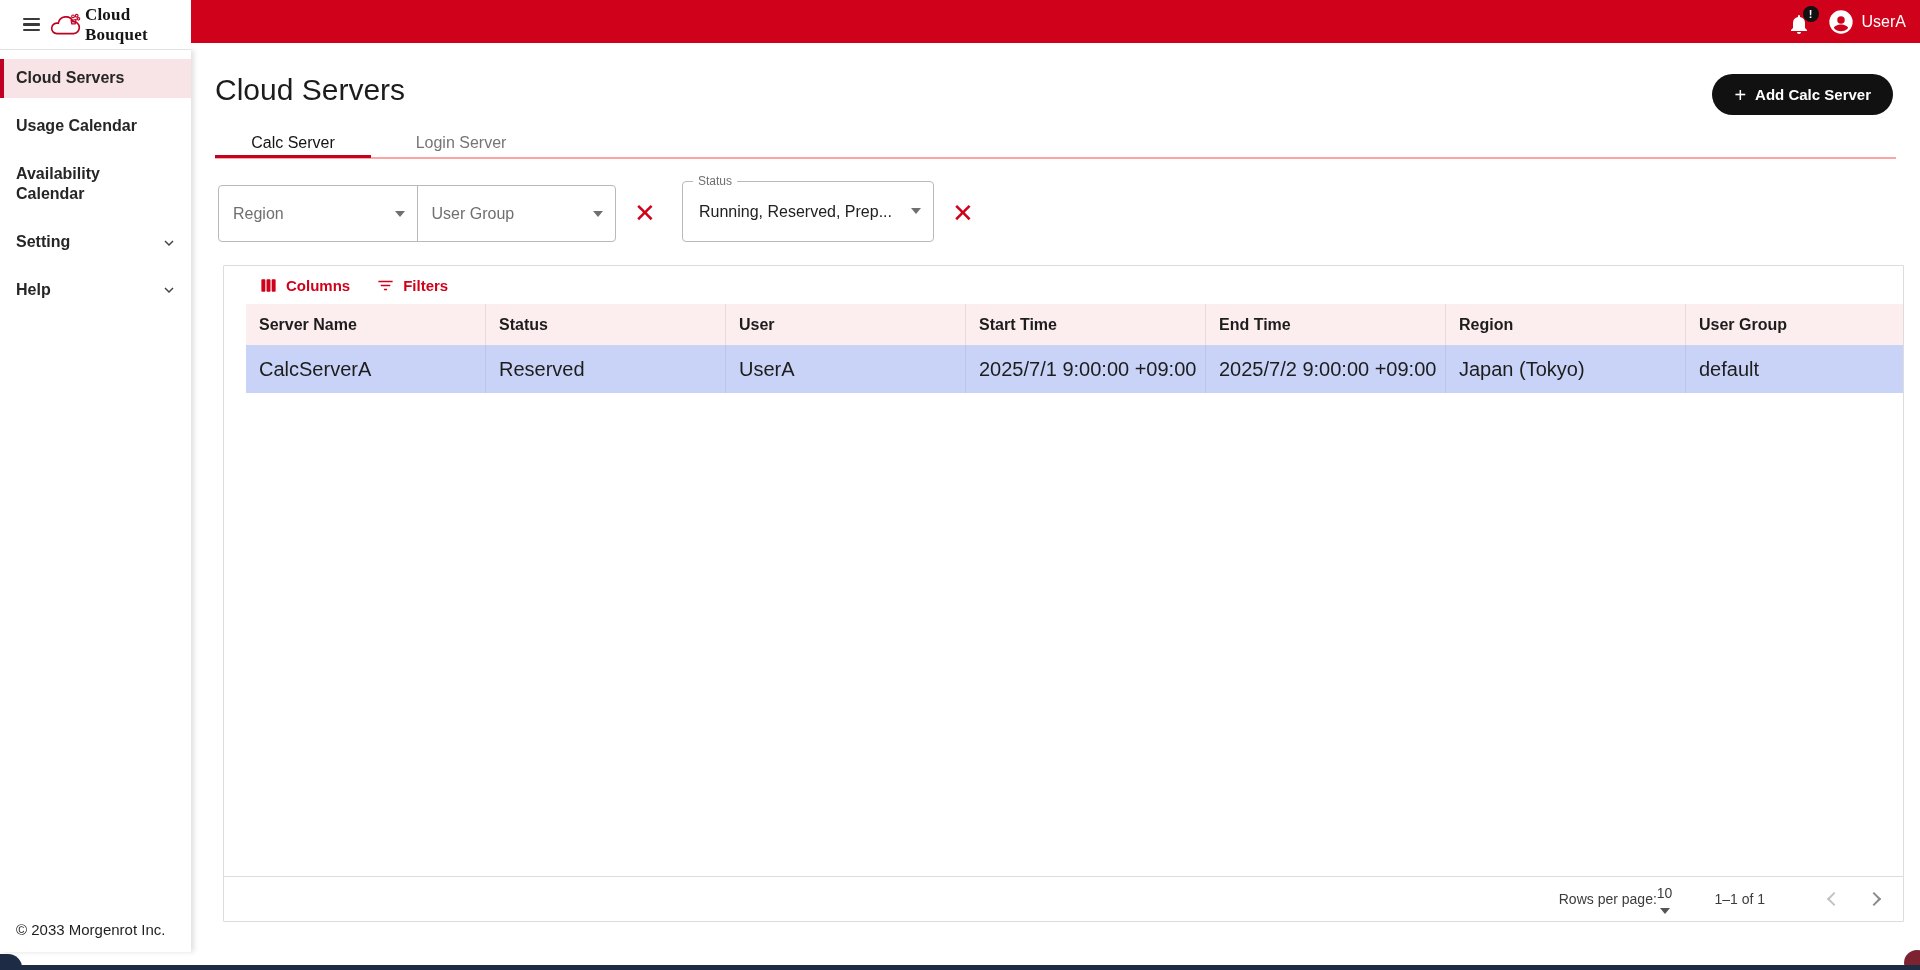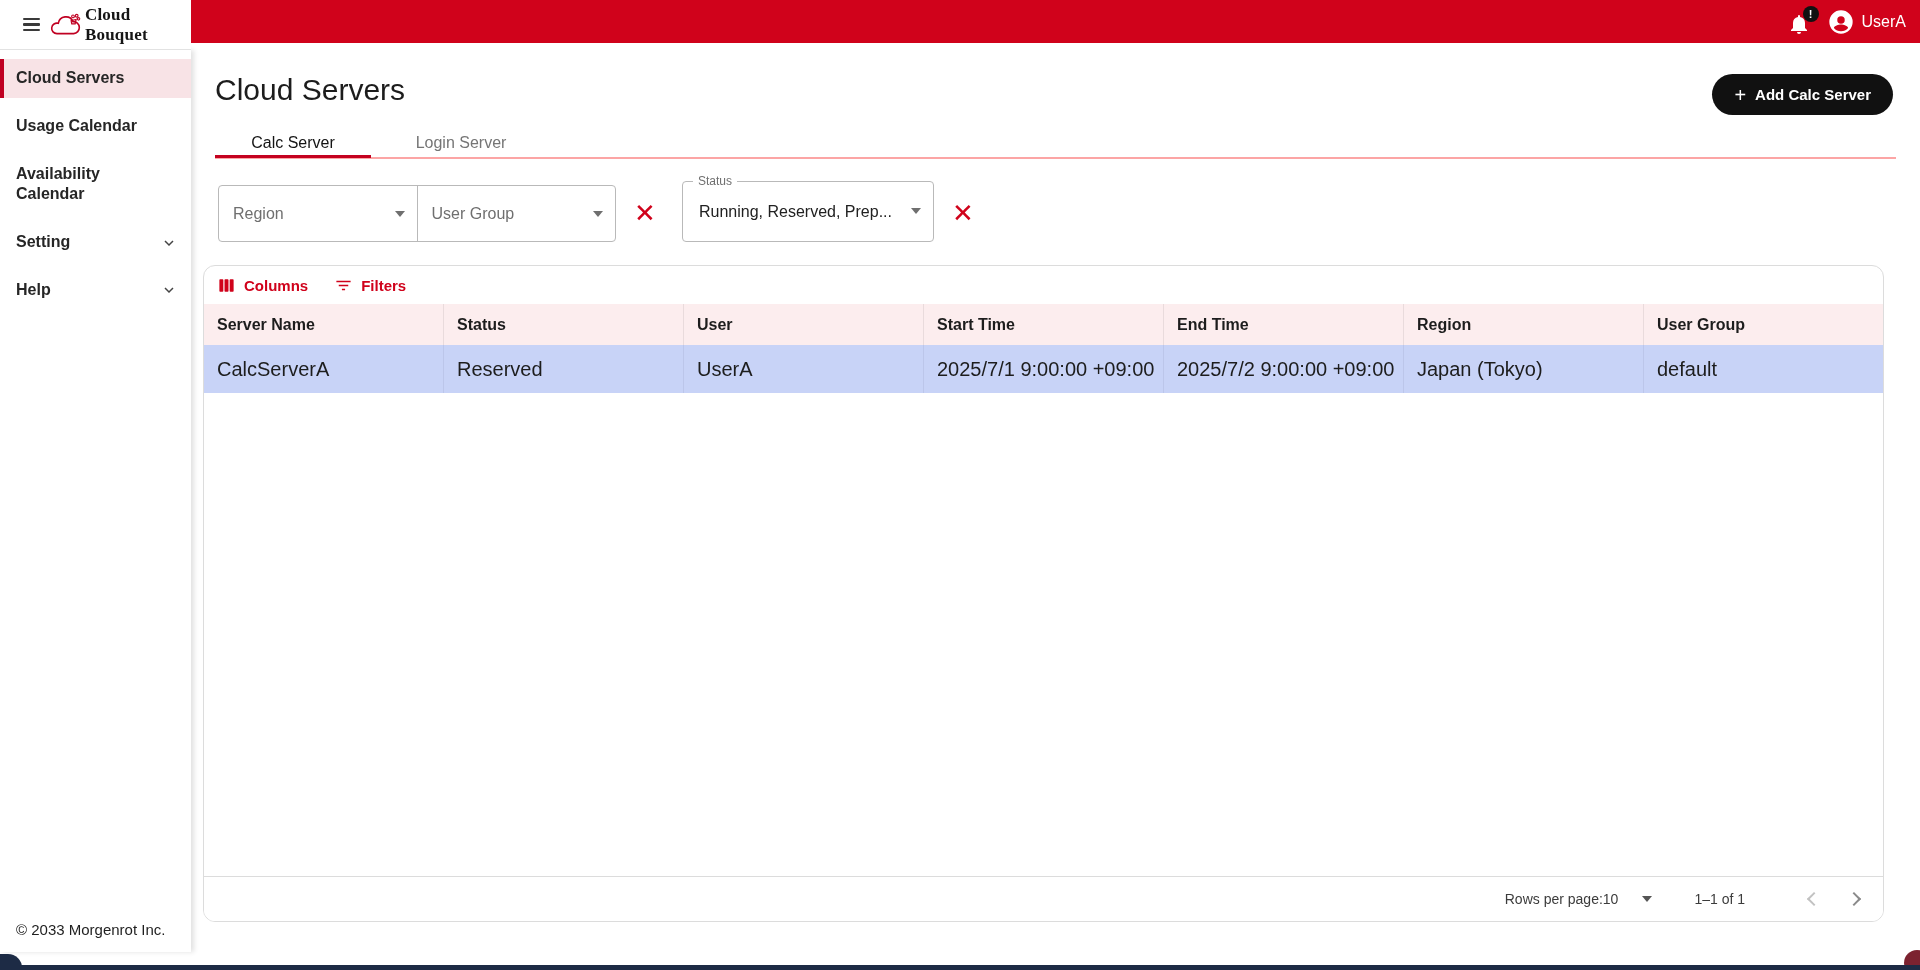--- a/index.html
+++ b/index.html
@@ -60,33 +60,33 @@
   .legend-label { position:absolute; font-size:16px; color:#111111; top:0; }
   .lg-reserved-label { right:344px; }
   .lg-remaining-label { right:49px; }
   .swatch { position:absolute; top:24px; height:34px; display:flex; align-items:center; justify-content:center; font-size:17px; color:#202020; }
   .sw-reserved { right:341px; width:65px; background:#c5cdf2; }
   .sw-3days { right:228px; width:93px; background:#fdf2d0; }
   .sw-1day { right:130px; width:69px; background:#fbdcc2; }
   .sw-6hours { right:11px; width:82px; background:#f8c8cb; }
 
   
-  .table-card { position:absolute; left:12px; top:222px; width:1681px; height:657px; border:1px solid #dcdcdc; border-radius:12px; overflow:hidden; background:#ffffff; }
+  .table-card { position:absolute; left:32px; top:222px; width:1681px; height:657px; border:1px solid #dcdcdc; border-radius:1px; overflow:hidden; background:#ffffff;padding-left:22px; }
   .table-toolbar { height:38px; display:flex; align-items:center; gap:26px; padding-left:13px; }
   .tool-btn { display:flex; align-items:center; gap:8px; background:none; border:none; color:#d0021b; font-size:15px; font-weight:bold; font-family:inherit; cursor:pointer; }
   .tool-btn svg { width:19px; height:19px; }
   .thead { display:flex; height:41px; background:#fcedee; }
   .th { width:240px; display:flex; align-items:center; padding-left:13px; font-size:16px; font-weight:bold; color:#1d1d1d; border-right:1px solid rgba(100,90,90,0.12); }
   .th:last-child { border-right:none; flex:1; }
   .trow { display:flex; height:48px; background:#c8d3f7; cursor:pointer; }
   .td { width:240px; display:flex; align-items:center; padding-left:13px; font-size:20px; color:#1d1d1d; border-right:1px solid rgba(0,0,30,0.06); }
   .td:last-child { border-right:none; flex:1; }
   .pagination { position:absolute; left:0; right:0; bottom:0; height:45px; border-top:1px solid #dcdcdc; display:flex; align-items:center; justify-content:flex-end; padding-right:16px; font-size:14px; color:#3c3c3c; gap:0; background:#ffffff; }
   .rpp-label { }
-  .rpp-select { display:flex; align-items:center; gap:24px; cursor:pointer; margin-right:42px; }
+  .rpp-select { display:flex; align-items:center; gap:7px; cursor:pointer; margin-right:42px;flex-direction:column; }
   .rpp-select .tri { border-top-color:#555555; }
   .range { margin-right:42px; }
   .pg-btn { width:26px; height:26px; background:none; border:none; cursor:pointer; position:relative; margin-left:14px; }
   .pg-chev { width:10px; height:10px; border-top:2px solid #8a8a8a; border-right:2px solid #8a8a8a; display:inline-block; }
   .pg-prev .pg-chev { transform:rotate(-135deg); border-color:#c2c2c2; }
   .pg-next .pg-chev { transform:rotate(45deg); }
 
   
   .bottom-bar { position:absolute; left:0; bottom:0; width:1920px; height:5px; background:#1d2b45; z-index:10; }
   .bottom-bump { position:absolute; left:0; bottom:0; width:22px; height:16px; background:#1d2b45; border-top-right-radius:14px; z-index:10; }

